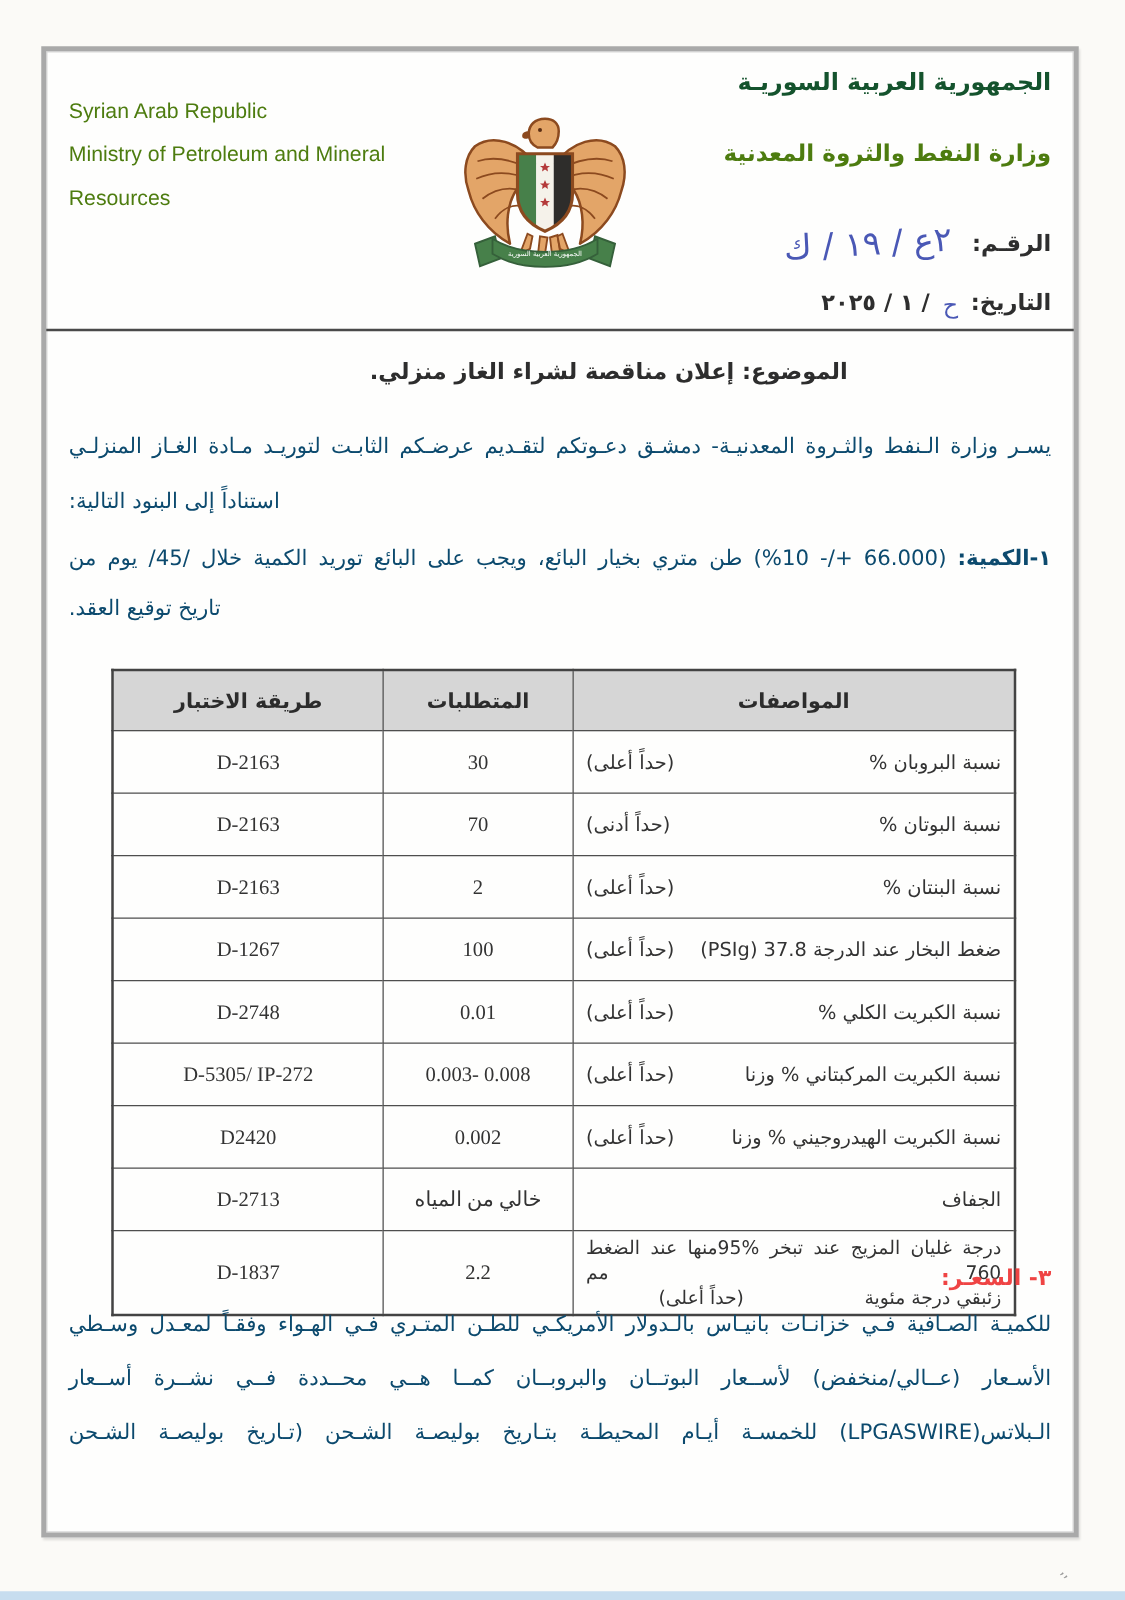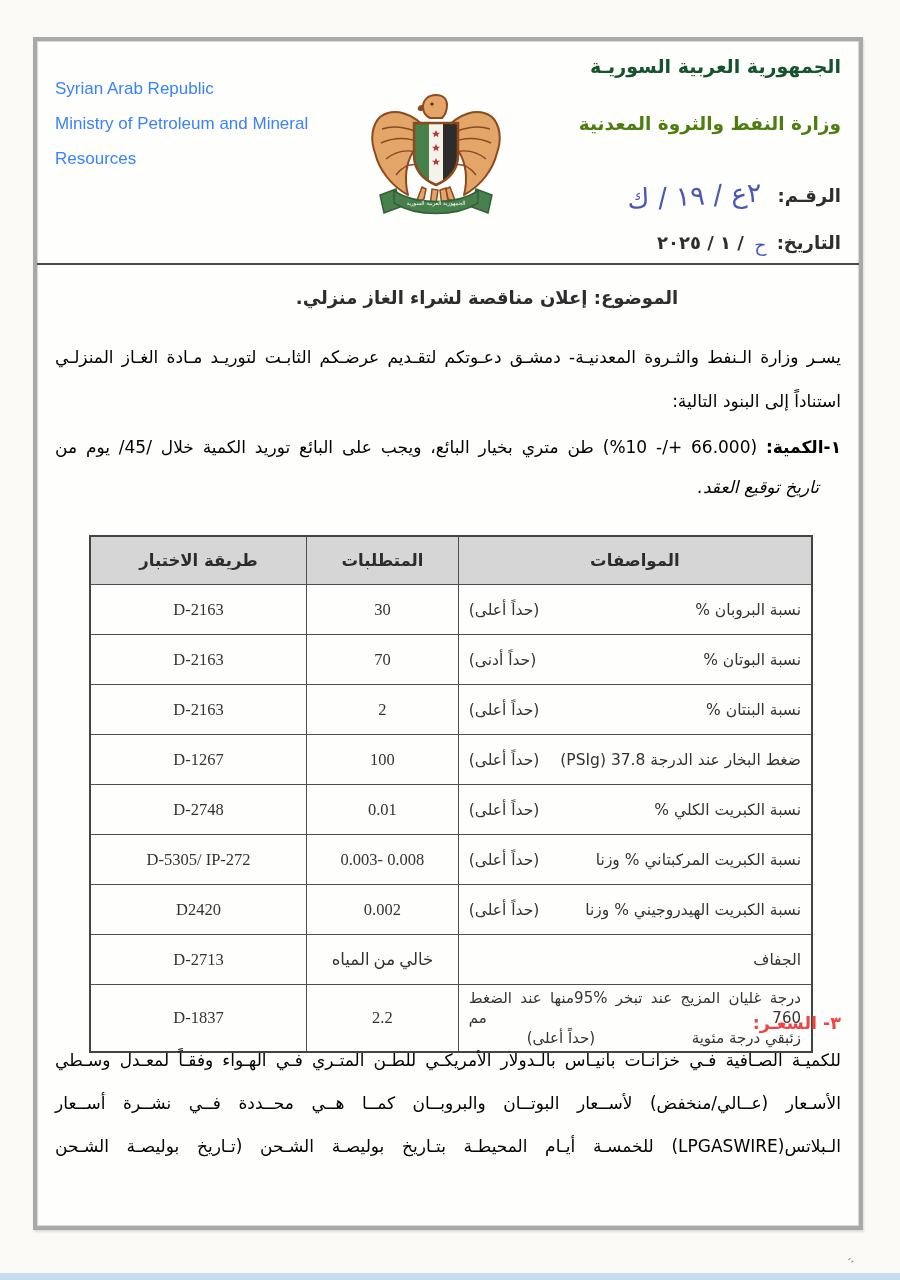--- a/index.html
+++ b/index.html
@@ -15,48 +15,48 @@
     background:#fefefd;
     border:4px solid #a9a9a9;
     box-shadow:inset 0 0 0 1px #d8d8d8, 1px 2px 2px rgba(0,0,0,.12);
   }
   .abs{position:absolute;}
   .ar{direction:rtl;font-family:"DejaVu Sans",sans-serif;}
   .bold{font-weight:700;}
 
   
   .en-header{left:18px;top:30px;font-family:"Liberation Sans","DejaVu Sans",sans-serif;
-    font-size:17px;color:#3b82f6;line-height:35px;}
+    font-size:17px;color:#4d7c0f;line-height:35px;}
   .ar-country{right:18px;top:14px;font-size:19px;font-weight:700;color:#14532d;}
   .ar-ministry{right:18px;top:72px;font-size:18.5px;font-weight:700;color:#4d7c0f;}
   .ar-number{right:18px;top:136px;font-size:18px;font-weight:700;color:#2e2e2e;}
   .ar-date{right:18px;top:190px;font-size:18px;font-weight:700;color:#2e2e2e;}
   .handwriting{
     display:inline-block;color:var(--accent-handwriting,#4a58b5);
     font-weight:400;font-size:27px;transform:rotate(-3deg) translateY(3px);
     letter-spacing:2px;margin-right:10px;
   }
   .handwriting-day{
     display:inline-block;color:var(--accent-handwriting,#4a58b5);
     font-weight:400;font-size:19px;transform:translateY(2px);margin:0 4px;
   }
   .date-typed{font-weight:700;}
 
   .divider{left:0;right:0;top:222px;height:0;border-top:2.5px solid #4a4a4a;}
 
   
   .subject{left:0;right:0;top:246px;text-align:center;padding-left:54px;
     font-size:18px;font-weight:700;color:#2d2d2d;margin-left:24px;}
-  .para-line{left:18px;right:18px;font-size:17px;color:#000000;}
+  .para-line{left:18px;right:18px;font-size:17px;color:#0c4a6e;}
   .stretch{text-align:justify;text-align-last:justify;}
-  .r-align{text-align:right;}
+  .r-align{text-align:left;}
   .intro-1{top:306px;}
   .intro-2{top:350px;}
   .item1-1{top:396px;}
-  .item1-2{top:436px;padding-right:22px;font-style:italic;}
+  .item1-2{top:436px;padding-right:22px;}
   .item2-1{top:472px;}
   .price-label{top:972px;right:18px;font-size:17.5px;font-weight:700;color:#ef4444;}
   .price-line{font-size:17px;height:43px;line-height:26px;}
   .pl1{top:1006px;} .pl2{top:1049px;} .pl3{top:1092px;} .pl4{top:1135px;}
 
   
   .spec-table{
     position:absolute;left:52px;top:494px;width:724px;
     border-collapse:collapse;direction:rtl;
     font-size:15.5px;color:#333;

